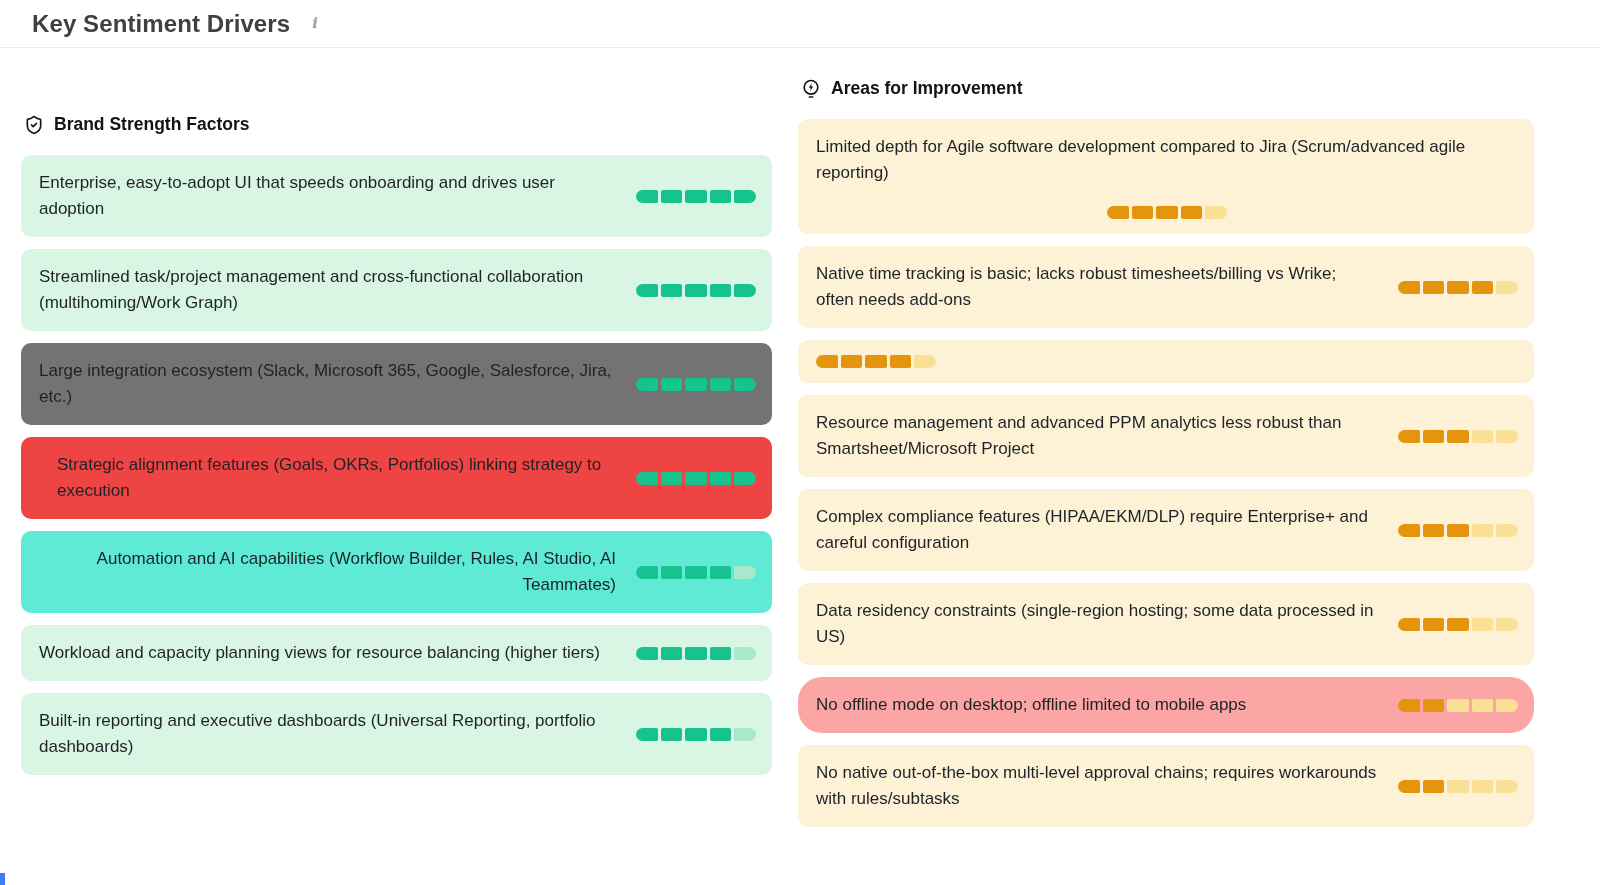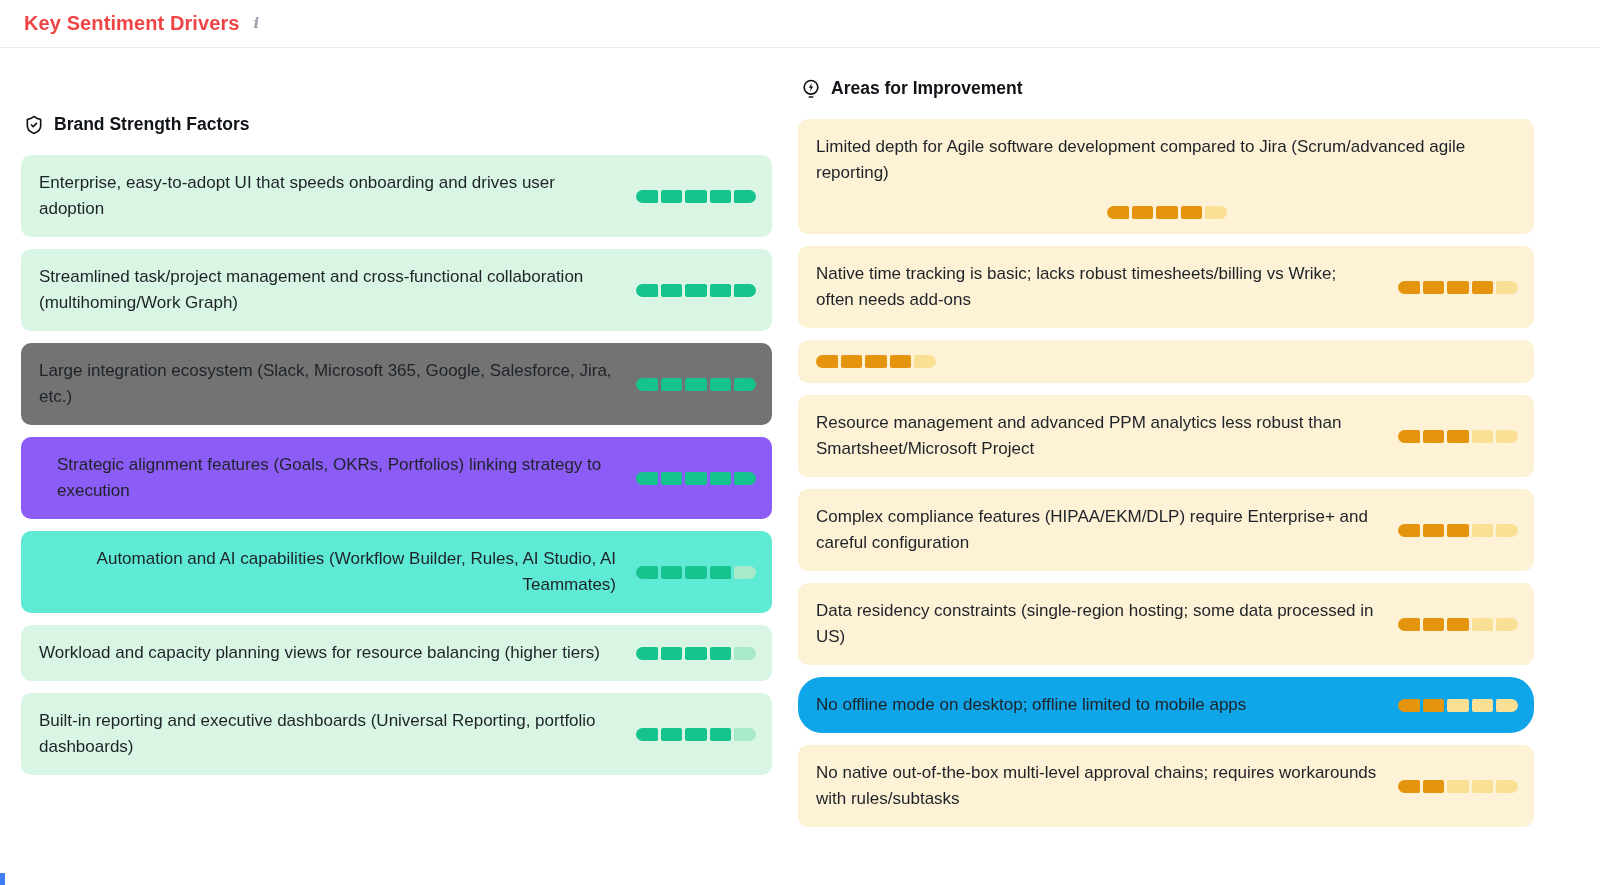--- a/index.html
+++ b/index.html
@@ -11,21 +11,21 @@
     color: #16191d;
     position: relative;
     overflow: hidden;
   }
   .header {
     display: flex; align-items: center; gap: 14px;
     padding: 0 24px; height: 48px;
     border-bottom: 1px solid #e9ebee;
   }
   .page-title {
-    margin: 0; font-size: 20px; font-weight: 700; color: #ef4444;
+    margin: 8px; font-size: 24px; font-weight: 700; color: #404040;
     letter-spacing: 0.1px;
   }
   .info-i {
     font-family: "DejaVu Serif", serif;
     font-style: italic; font-weight: 700;
     font-size: 15px; color: #9aa2ab;
     margin-top: -2px;
     cursor: default;
   }
   .main {
@@ -113,21 +113,21 @@
     <p class="card-text">Large integration ecosystem (Slack, Microsoft 365, Google, Salesforce, Jira, etc.)</p>
     <div class="bar">
             <span class="seg" style="background: rgb(22, 194, 141);"></span>
             <span class="seg" style="background: rgb(22, 194, 141);"></span>
             <span class="seg" style="background: rgb(22, 194, 141);"></span>
             <span class="seg" style="background: rgb(22, 194, 141);"></span>
             <span class="seg" style="background: rgb(22, 194, 141);"></span>
           </div>
   </div>
 
-  <div class="card" style="background: #8b5cf6; padding-left: 36px;">
+  <div class="card" style="background: #ef4444; padding-left: 36px;">
     <p class="card-text">Strategic alignment features (Goals, OKRs, Portfolios) linking strategy to execution</p>
     <div class="bar">
             <span class="seg" style="background: rgb(22, 194, 141);"></span>
             <span class="seg" style="background: rgb(22, 194, 141);"></span>
             <span class="seg" style="background: rgb(22, 194, 141);"></span>
             <span class="seg" style="background: rgb(22, 194, 141);"></span>
             <span class="seg" style="background: rgb(22, 194, 141);"></span>
           </div>
   </div>
 
@@ -236,21 +236,21 @@
     <p class="card-text">Data residency constraints (single-region hosting; some data processed in US)</p>
     <div class="bar">
             <span class="seg" style="background: rgb(229, 149, 13);"></span>
             <span class="seg" style="background: rgb(229, 149, 13);"></span>
             <span class="seg" style="background: rgb(229, 149, 13);"></span>
             <span class="seg" style="background: rgb(250, 224, 148);"></span>
             <span class="seg" style="background: rgb(250, 224, 148);"></span>
           </div>
   </div>
 
-  <div class="card" style="background: #0ea5e9; border-radius: 24px;">
+  <div class="card" style="background: #fca5a5; border-radius: 24px;">
     <p class="card-text">No offline mode on desktop; offline limited to mobile apps</p>
     <div class="bar">
             <span class="seg" style="background: rgb(229, 149, 13);"></span>
             <span class="seg" style="background: rgb(229, 149, 13);"></span>
             <span class="seg" style="background: rgb(250, 224, 148);"></span>
             <span class="seg" style="background: rgb(250, 224, 148);"></span>
             <span class="seg" style="background: rgb(250, 224, 148);"></span>
           </div>
   </div>
 

